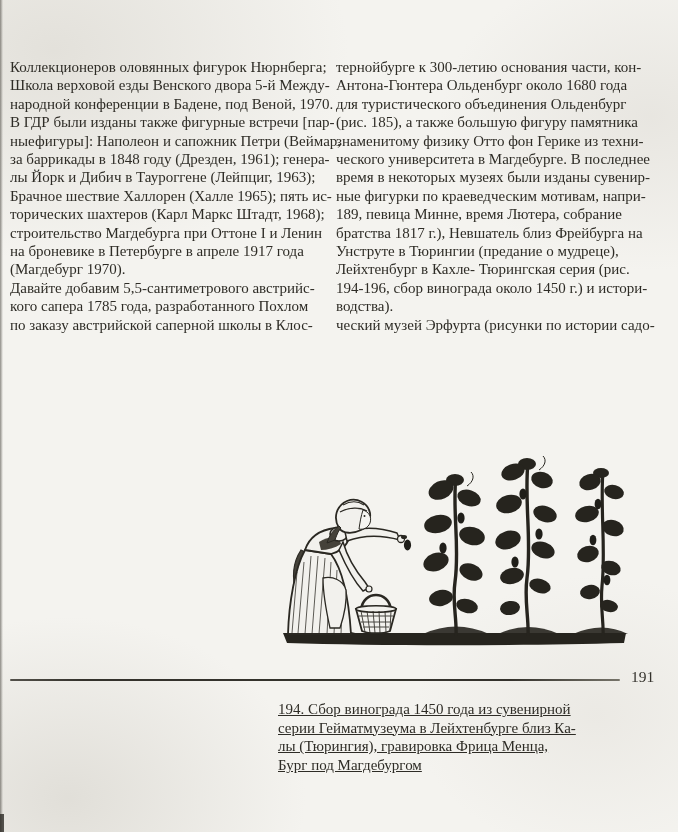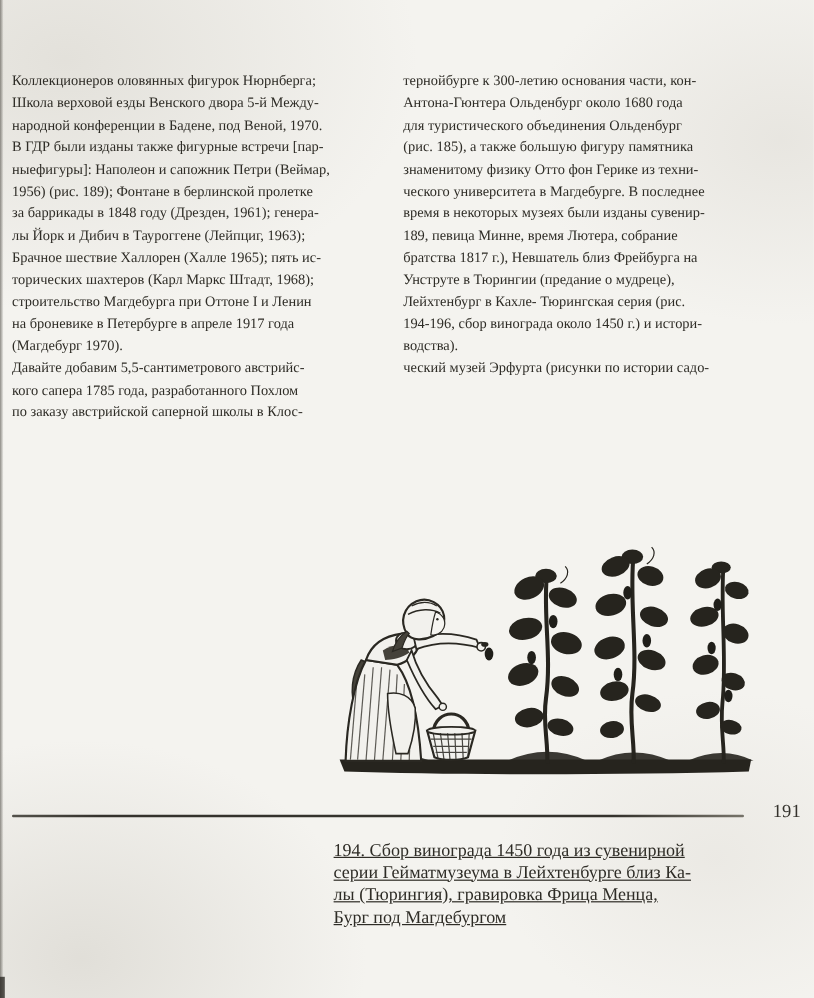--- a/index.html
+++ b/index.html
@@ -10,65 +10,65 @@
       radial-gradient(300px 220px at 96% 14%, rgba(220,217,210,.50), rgba(220,217,210,0) 70%),
       radial-gradient(340px 260px at 10% 96%, rgba(209,206,198,.55), rgba(209,206,198,0) 70%),
       radial-gradient(260px 200px at 88% 86%, rgba(222,219,212,.40), rgba(222,219,212,0) 70%),
       #f4f3ef;
     font-family:"Liberation Serif","DejaVu Serif",serif;
     color:#2e2c26;
   }
   .edge-left{position:absolute;left:0;top:0;width:3px;height:832px;
     background:linear-gradient(to right, rgba(58,55,48,.55), rgba(58,55,48,0));}
   .corner-mark{position:absolute;left:0;top:814px;width:4px;height:18px;background:rgba(45,43,38,.8);}
-  .col{position:absolute;top:58px;font-size:12px;line-height:18.4px;}
+  .col{position:absolute;top:58px;font-size:15px;line-height:18.4px;}
   .col .line{white-space:nowrap;}
   .col-left{left:10px;width:324px;}
   .col-right{left:336px;width:336px;}
   .caption{position:absolute;left:278px;top:700px;width:300px;font-size:15px;line-height:18.6px;text-decoration:underline;}
   .caption .line{white-space:nowrap;}
   .rule{position:absolute;left:10px;top:679px;width:610px;height:2px;border-radius:1px;
     background:linear-gradient(to right,#53514a,#34322c 12%,#34322c 82%,#767369);}
-  .pagenum{position:absolute;left:631px;top:668px;font-size:15.5px;color:#34322c;margin-left:13px;}
+  .pagenum{position:absolute;left:631px;top:668px;font-size:15.5px;color:#34322c;}
   .engraving{position:absolute;left:257px;top:450px;width:385px;height:205px;margin:0;}
   .engraving svg{display:block;width:100%;height:100%;}
 </style>
 </head>
 <body>
 
 <div class="edge-left"></div>
 <div class="corner-mark"></div>
 
 <div class="col col-left">
     <div class="line">Коллекционеров оловянных фигурок Нюрнберга;</div>
     <div class="line">Школа верховой езды Венского двора 5-й Между-</div>
     <div class="line">народной конференции в Бадене, под Веной, 1970.</div>
     <div class="line">В ГДР были изданы также фигурные встречи [пар-</div>
     <div class="line">ныефигуры]: Наполеон и сапожник Петри (Веймар,</div>
-    <div class="line">1956) (рис. 189); Фонтане в берлинской пролетке</div>
     <div class="line">за баррикады в 1848 году (Дрезден, 1961); генера-</div>
     <div class="line">лы Йорк и Дибич в Тауроггене (Лейпциг, 1963);</div>
     <div class="line">Брачное шествие Халлорен (Халле 1965); пять ис-</div>
     <div class="line">торических шахтеров (Карл Маркс Штадт, 1968);</div>
     <div class="line">строительство Магдебурга при Оттоне I и Ленин</div>
     <div class="line">на броневике в Петербурге в апреле 1917 года</div>
     <div class="line">(Магдебург 1970).</div>
     <div class="line">Давайте добавим 5,5-сантиметрового австрийс-</div>
     <div class="line">кого сапера 1785 года, разработанного Похлом</div>
     <div class="line">по заказу австрийской саперной школы в Клос-</div>
   </div>
 
 <div class="col col-right">
     <div class="line">тернойбурге к 300-летию основания части, кон-</div>
     <div class="line">Антона-Гюнтера Ольденбург около 1680 года</div>
     <div class="line">для туристического объединения Ольденбург</div>
     <div class="line">(рис. 185), а также большую фигуру памятника</div>
     <div class="line">знаменитому физику Отто фон Герике из техни-</div>
     <div class="line">ческого университета в Магдебурге. В последнее</div>
     <div class="line">время в некоторых музеях были изданы сувенир-</div>
+    <div class="line">ные фигурки по краеведческим мотивам, напри-</div>
     <div class="line">189, певица Минне, время Лютера, собрание</div>
     <div class="line">братства 1817 г.), Невшатель близ Фрейбурга на</div>
     <div class="line">Унструте в Тюрингии (предание о мудреце),</div>
     <div class="line">Лейхтенбург в Кахле- Тюрингская серия (рис.</div>
     <div class="line">194-196, сбор винограда около 1450 г.) и истори-</div>
     <div class="line">водства).</div>
     <div class="line">ческий музей Эрфурта (рисунки по истории садо-</div>
   </div>
 
 <figure class="engraving">

